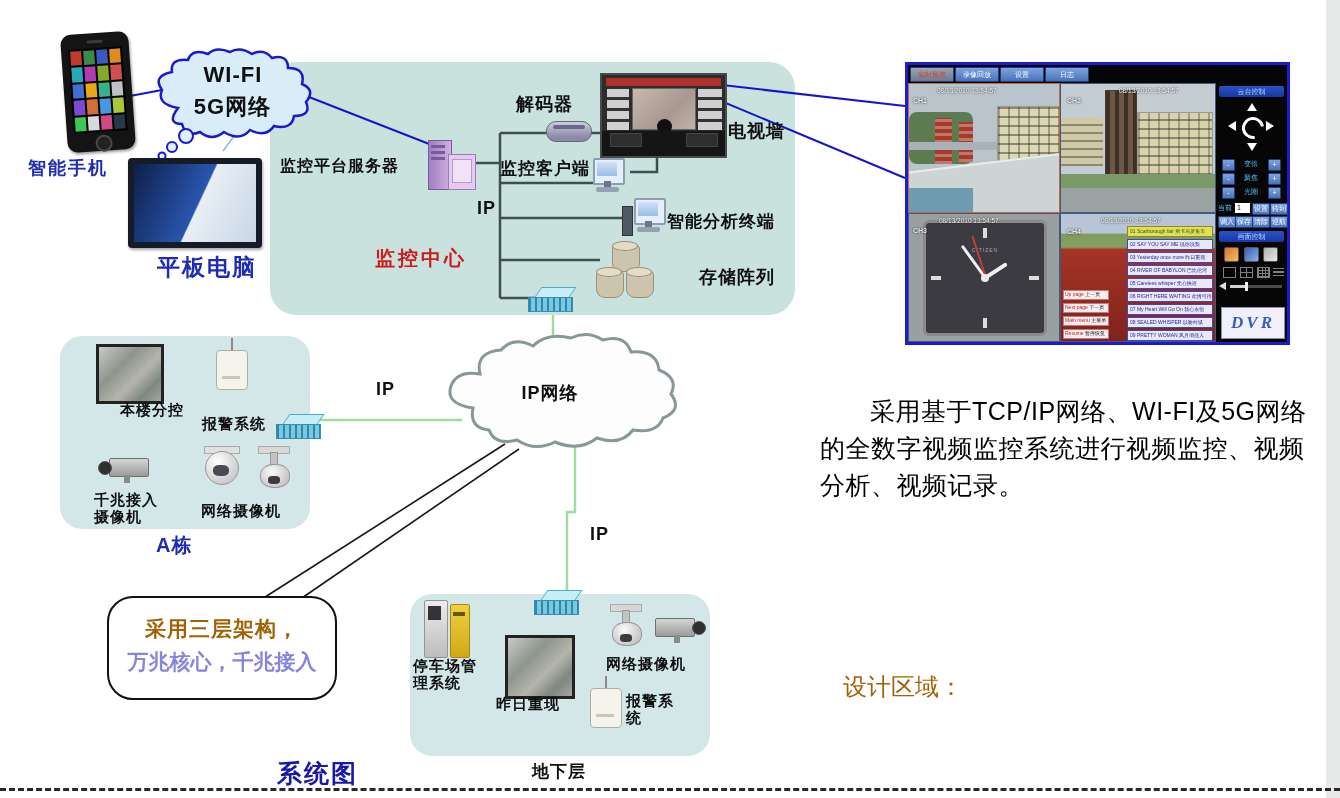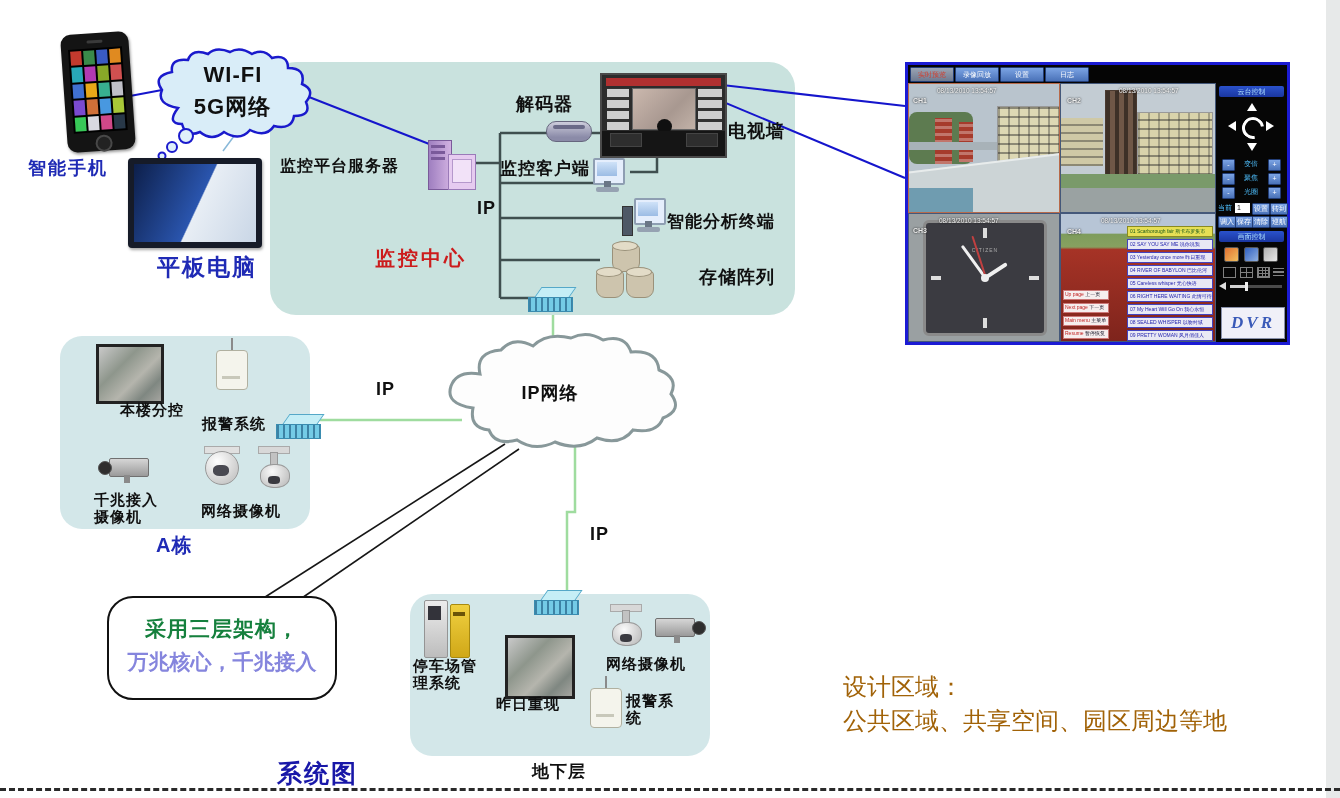--- a/index.html
+++ b/index.html
@@ -267,30 +267,30 @@
   <div class="dev alarm" style="left:590px;top:676px;">
     <div class="ant"></div>
       <div class="bd"></div>
       <div class="slot"></div>
   </div>
   <div class="lbl" style="left:626px;top:692px;">报警系</div>
   <div class="lbl" style="left:626px;top:709px;">统</div>
   <div class="lbl" style="left:532px;top:760px;font-size:17px;">地下层</div>
 
   <div class="abs" style="left:107px;top:596px;width:226px;height:100px;background:#fff;border:2.5px solid #111;border-radius:26px;z-index:5;text-align:center;">
-    <div style="margin-top:17px;font-size:21px;font-weight:600;color:#15803d;letter-spacing:1px;">采用三层架构，</div>
+    <div style="margin-top:17px;font-size:21px;font-weight:600;color:#a16207;letter-spacing:1px;">采用三层架构，</div>
     <div style="margin-top:5px;font-size:21px;font-weight:600;color:#8585dd;">万兆核心，千兆接入</div>
   </div>
 
   <div class="abs" style="left:820px;top:393px;width:505px;z-index:4;color:#000;font-size:25px;line-height:37px;font-weight:500;letter-spacing:0.5px;">
+    <p style="margin:0;text-indent:2em;">采用基于TCP/IP网络、WI-FI及5G网络的全数字视频监控系统进行视频监控、视频分析、视频记录。</p>
   </div>
 
   <div class="abs" style="left:843px;top:670px;width:490px;z-index:4;color:#a16207;font-size:24px;line-height:34px;font-weight:500;">
     <div>设计区域：</div>
-    <div>公共区域、共享空间、园区周边等地</div>
   </div>
 
   <div class="lbl blue" style="left:277px;top:757px;font-size:25px;color:#1817a8;letter-spacing:2px;">系统图</div>
 
   <div class="abs" style="left:905px;top:62px;width:385px;height:283px;background:#000;border:3px solid #1b1bd4;box-sizing:border-box;z-index:3;">
 
     <div style="position:absolute;left:0;top:0;width:379px;height:18px;background:#050505;">
       <div class="dbtn" style="left:2px;top:2px;width:42px;height:13px;line-height:13px;background:linear-gradient(#9aa4b4,#6e7a90);color:#d04030;">实时预览</div>
       <div class="dbtn" style="left:47px;top:2px;width:42px;height:13px;line-height:13px;">录像回放</div>
       <div class="dbtn" style="left:92px;top:2px;width:42px;height:13px;line-height:13px;">设置</div>

